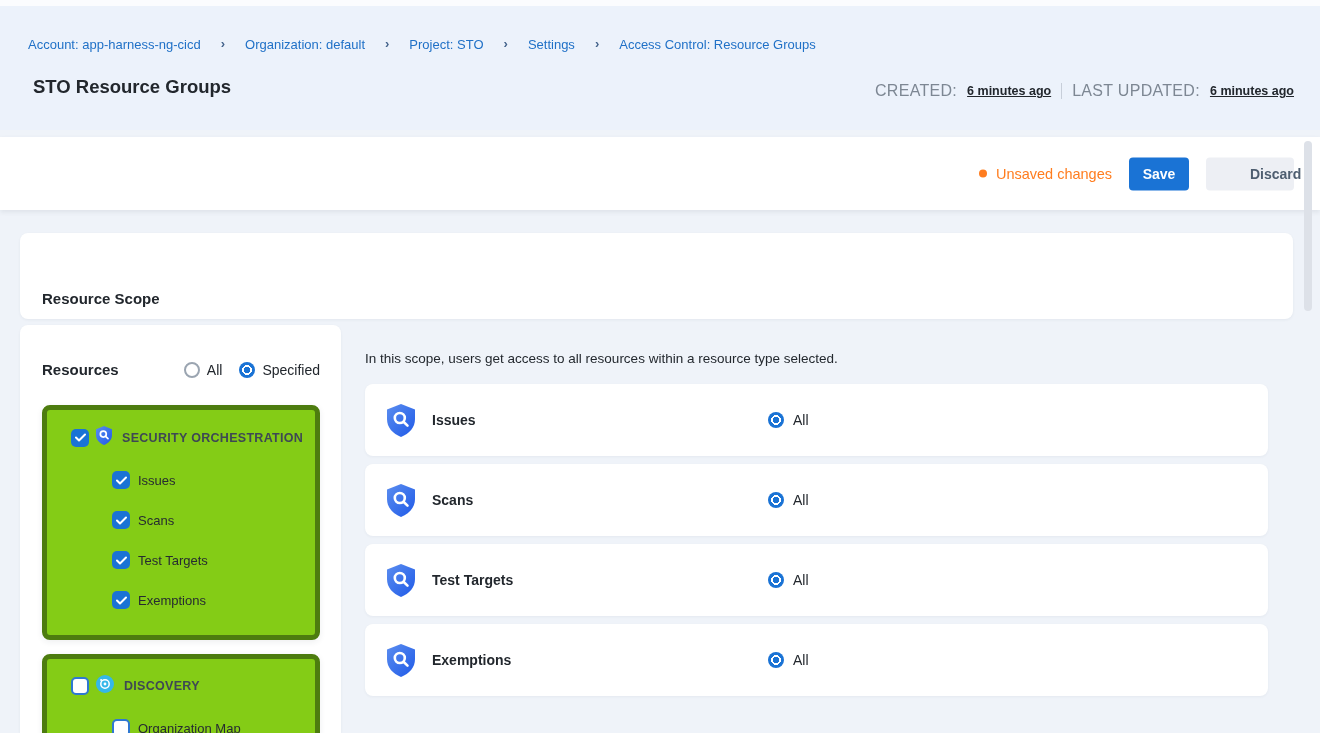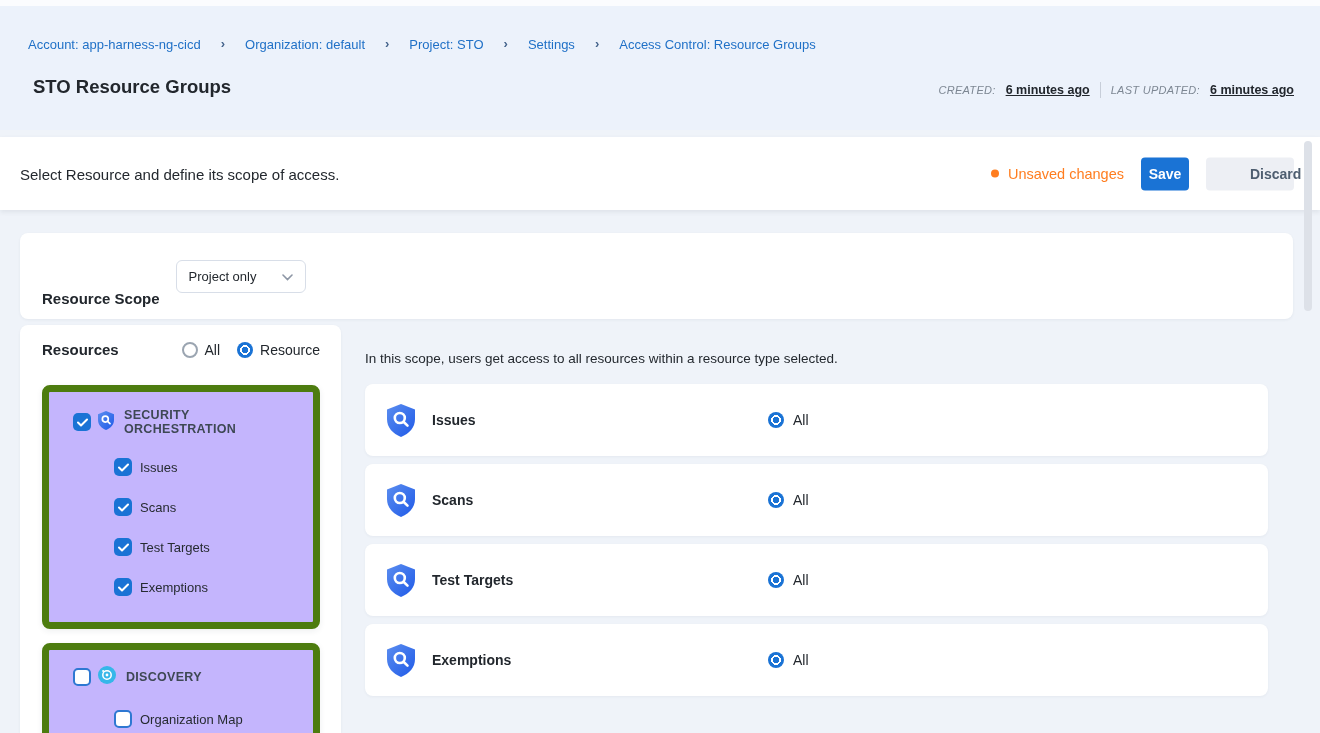--- a/index.html
+++ b/index.html
@@ -10,60 +10,60 @@
   }
 
   
   .header { position:absolute; top:0; left:0; right:0; height:130px; background:#ecf2fb; }
   .header-topstrip { position:absolute; top:0; left:0; right:0; height:6px; background:#fbfcfe; }
   .breadcrumb { position:absolute; left:28px; top:37px; display:flex; align-items:center; gap:20px; font-size:13px; }
   .crumb { color:#2071c7; cursor:pointer; }
   .crumb-sep { color:#45648c; font-size:13px; font-weight:700; transform:translateY(-1px); }
   .page-title { position:absolute; left:33px; top:76px; font-size:18.5px; font-weight:700; color:#22272d; }
   .meta { position:absolute; right:26px; top:82px; display:flex; align-items:center; gap:10px; }
-  .meta-label { color:#7d8793; font-size:11px; letter-spacing:.3px;font-style:italic; }
+  .meta-label { color:#7d8793; font-size:16px; letter-spacing:.3px; }
   .meta-value { color:#22272d; font-weight:700; font-size:12.5px;text-decoration:underline; }
   .meta-divider { width:1px; height:16px; background:#c7ced9; }
 
   
   .toolbar { position:absolute; top:137px; left:0; right:0; height:73px; background:#fff;
              box-shadow:0 2px 5px rgba(40,50,70,.09); }
   .toolbar-desc { position:absolute; left:20px; top:50%; transform:translateY(-50%); font-size:15px; color:#23282e; }
   .toolbar-right { position:absolute; right:26px; top:50%; transform:translateY(-50%);
                    display:flex; align-items:center; gap:17px; }
   .unsaved { display:flex; align-items:center; gap:9px; color:#ff7d1f; font-size:14.5px; }
   .unsaved-dot { width:8px; height:8px; border-radius:50%; background:#ff7d1f; }
   .btn { height:33px; border:none; border-radius:4px; font-weight:700; font-size:14px;
          font-family:inherit; cursor:pointer; }
-  .btn-save { background:#1a73d5; color:#fff; width:48px; }
+  .btn-save { background:#1a73d5; color:#fff; width:60px; }
   .btn-discard { background:#edeff4; color:#4e5e70; width:88px;padding-left:44px; }
 
   
   .scope-card { position:absolute; left:20px; top:233px; width:1273px; height:86px; background:#fff;
                 border-radius:8px; box-shadow:0 1px 3px rgba(40,50,70,.06);
                 display:flex; align-items:center; padding-left:22px; gap:16px; }
   .scope-label { font-size:15px; font-weight:700;margin-top:44px; }
   .scope-dropdown { width:130px; height:33px; border:1px solid #d8dee8; border-radius:6px; background:#fff;
                     display:flex; align-items:center; justify-content:space-between; padding:0 12px;
                     font-size:13px; color:#23282e; cursor:pointer; }
 
   
   .left-panel { position:absolute; left:20px; top:325px; width:321px; height:408px; background:#fff;
                 border-radius:8px 8px 0 0; box-shadow:0 1px 3px rgba(40,50,70,.06);
-                padding:16px 21px 0 22px; overflow:hidden; }
+                padding:36px 21px 0 22px; overflow:hidden;text-align:right; }
   .resources-head { display:flex; align-items:center; }
   .resources-title { font-size:15px; font-weight:700; }
   .head-radios { margin-left:auto; display:flex; align-items:center; gap:17px; }
   .radio-opt { display:flex; align-items:center; gap:7px; font-size:14px; color:#22272d; cursor:pointer; }
   .radio { width:16px; height:16px; border-radius:50%; flex-shrink:0; }
   .radio.unchecked { border:2px solid #9ba5b1; background:#fff; }
   .radio.checked { background:radial-gradient(circle at center,#1a73d5 0 3.2px,#fff 3.2px 4.9px,#1a73d5 4.9px 8px); }
 
-  .group-card { border:7px solid #4d7c0f; border-radius:8px; box-shadow:0 2px 6px rgba(40,50,70,.08);
-                padding:16px 8px 26px 24px; background:#c4b5fd; }
+  .group-card { border:5px solid #4d7c0f; border-radius:8px; box-shadow:0 2px 6px rgba(40,50,70,.08);
+                padding:16px 8px 26px 24px; background:#84cc16; }
   .group-card.first { margin-top:27px; }
   .group-card.second { margin-top:14px; padding-bottom:60px; }
   .group-head { display:flex; align-items:center; gap:7px; }
   .checkbox { width:18px; height:18px; border-radius:5px; flex-shrink:0; cursor:pointer; }
   .checkbox.checked { background:#1a73d5; display:flex; align-items:center; justify-content:center; }
   .checkbox.unchecked { border:2px solid #2e78d2; background:#fff; }
   .group-label { font-size:12.5px; font-weight:700; color:#3e4854; letter-spacing:.3px; margin-left:3px; }
   .item-row { display:flex; align-items:center; gap:8px; margin-top:22px; padding-left:41px; }
   .item-label { font-size:13px; color:#262b31; }
 
@@ -100,54 +100,45 @@
   <div class="meta">
     <span class="meta-label">CREATED:</span>
     <span class="meta-value">6 minutes ago</span>
     <span class="meta-divider"></span>
     <span class="meta-label">LAST UPDATED:</span>
     <span class="meta-value">6 minutes ago</span>
   </div>
 </div>
 
 <div class="toolbar">
-  <div class="toolbar-desc">Select Resource and define its scope of access.</div>
   <div class="toolbar-right">
     <div class="unsaved">
       <span class="unsaved-dot"></span>
       <span>Unsaved changes</span>
     </div>
     <button class="btn btn-save">Save</button>
     <button class="btn btn-discard">Discard</button>
   </div>
 </div>
 
 <div class="scope-card">
   <span class="scope-label">Resource Scope</span>
-  <div class="scope-dropdown">
-    <span>Project only</span>
-    <span>
-      <svg width="11" height="7" viewBox="0 0 11 7">
-          <polyline points="1,1 5.5,5.5 10,1" fill="none" stroke="#8d96a5" stroke-width="1.6" stroke-linecap="round"></polyline>
-        </svg>
-    </span>
-  </div>
 </div>
 
 <div class="left-panel">
   <div class="resources-head">
     <span class="resources-title">Resources</span>
     <div class="head-radios">
       <div class="radio-opt">
         <span class="radio unchecked"></span>
         <span>All</span>
       </div>
       <div class="radio-opt">
         <span class="radio checked"></span>
-        <span>Resource</span>
+        <span>Specified</span>
       </div>
     </div>
   </div>
 
   <div class="group-card first">
     <div class="group-head">
       <span class="checkbox checked">
         <svg width="11" height="9" viewBox="0 0 11 9">
             <polyline points="1,4.5 4,7.5 10,1.5" fill="none" stroke="#fff" stroke-width="2" stroke-linecap="round" stroke-linejoin="round"></polyline>
           </svg>

